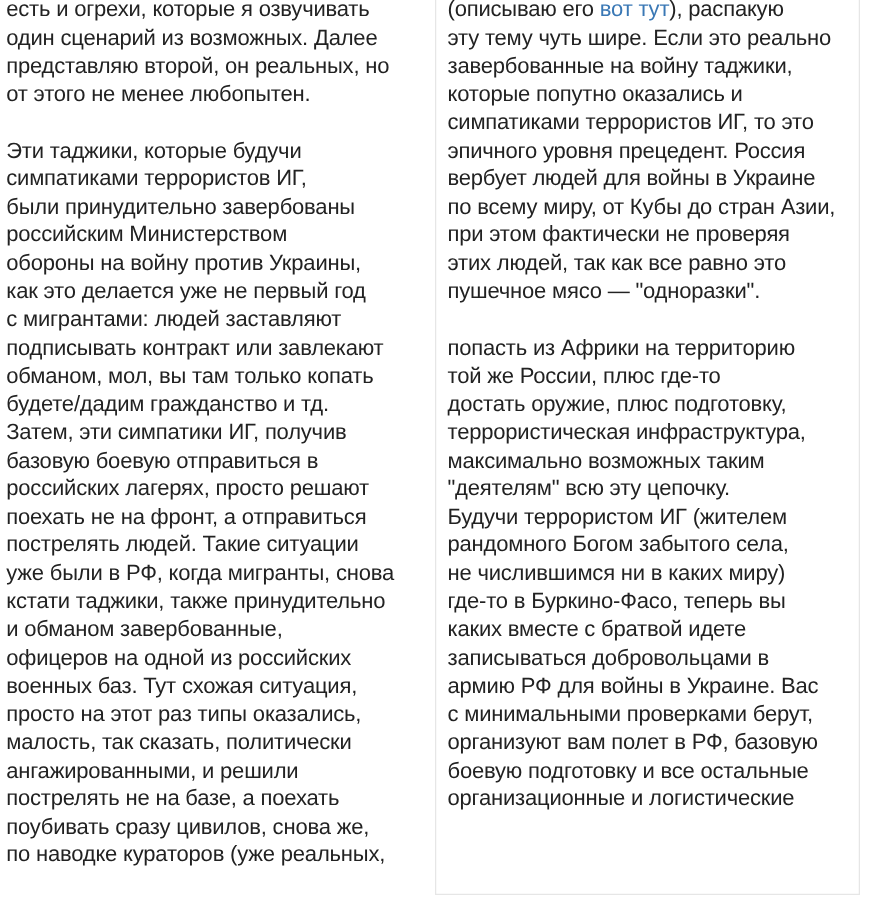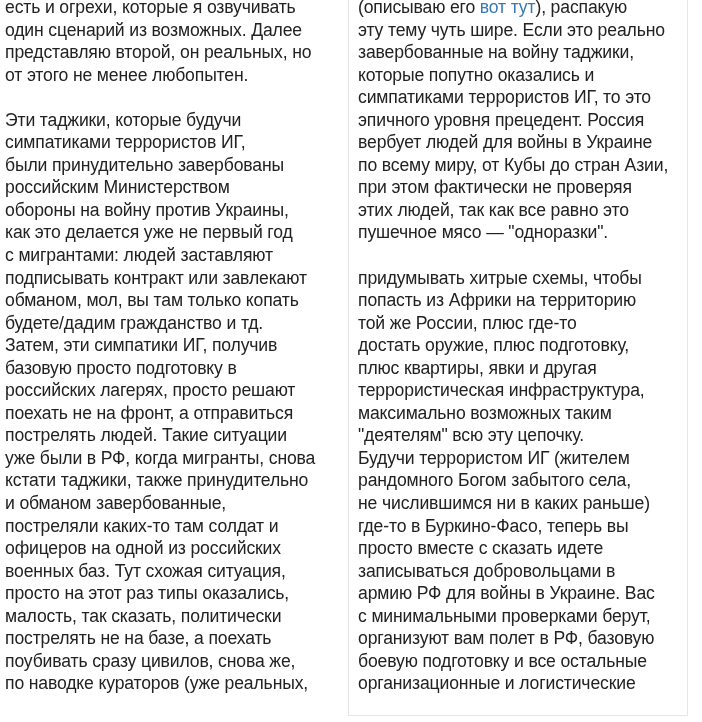--- a/index.html
+++ b/index.html
@@ -70,32 +70,32 @@
       <span class="line">симпатиками террористов ИГ,</span>
       <span class="line">были принудительно завербованы</span>
       <span class="line">российским Министерством</span>
       <span class="line">обороны на войну против Украины,</span>
       <span class="line">как это делается уже не первый год</span>
       <span class="line">с мигрантами: людей заставляют</span>
       <span class="line">подписывать контракт или завлекают</span>
       <span class="line">обманом, мол, вы там только копать</span>
       <span class="line">будете/дадим гражданство и тд.</span>
       <span class="line">Затем, эти симпатики ИГ, получив</span>
-      <span class="line">базовую просто подготовку в</span>
+      <span class="line">базовую боевую отправиться в</span>
       <span class="line">российских лагерях, просто решают</span>
       <span class="line">поехать не на фронт, а отправиться</span>
       <span class="line">пострелять людей. Такие ситуации</span>
       <span class="line">уже были в РФ, когда мигранты, снова</span>
       <span class="line">кстати таджики, также принудительно</span>
       <span class="line">и обманом завербованные,</span>
-      <span class="line">постреляли каких-то там солдат и</span>
       <span class="line">офицеров на одной из российских</span>
       <span class="line">военных баз. Тут схожая ситуация,</span>
       <span class="line">просто на этот раз типы оказались,</span>
       <span class="line">малость, так сказать, политически</span>
+      <span class="line">ангажированными, и решили</span>
       <span class="line">пострелять не на базе, а поехать</span>
       <span class="line">поубивать сразу цивилов, снова же,</span>
       <span class="line">по наводке кураторов (уже реальных,</span>
     </div>
 </div>
 
 <div class="col col-right">
   <div class="para">
     <span class="line"><span>(описываю его </span><span class="link">вот тут</span><span>), распакую</span></span>
     <div id="rp1">
@@ -106,33 +106,31 @@
         <span class="line">эпичного уровня прецедент. Россия</span>
         <span class="line">вербует людей для войны в Украине</span>
         <span class="line">по всему миру, от Кубы до стран Азии,</span>
         <span class="line">при этом фактически не проверяя</span>
         <span class="line">этих людей, так как все равно это</span>
         <span class="line">пушечное мясо — "одноразки".</span>
       </div>
   </div>
   <span class="gap"></span>
   <div class="para" id="rp2">
-      <span class="line">придумывать хитрые схемы, чтобы</span>
       <span class="line">попасть из Африки на территорию</span>
       <span class="line">той же России, плюс где-то</span>
       <span class="line">достать оружие, плюс подготовку,</span>
-      <span class="line">плюс квартиры, явки и другая</span>
       <span class="line">террористическая инфраструктура,</span>
       <span class="line">максимально возможных таким</span>
       <span class="line">"деятелям" всю эту цепочку.</span>
       <span class="line">Будучи террористом ИГ (жителем</span>
       <span class="line">рандомного Богом забытого села,</span>
-      <span class="line">не числившимся ни в каких раньше)</span>
+      <span class="line">не числившимся ни в каких миру)</span>
       <span class="line">где-то в Буркино-Фасо, теперь вы</span>
-      <span class="line">просто вместе с сказать идете</span>
+      <span class="line">каких вместе с братвой идете</span>
       <span class="line">записываться добровольцами в</span>
       <span class="line">армию РФ для войны в Украине. Вас</span>
       <span class="line">с минимальными проверками берут,</span>
       <span class="line">организуют вам полет в РФ, базовую</span>
       <span class="line">боевую подготовку и все остальные</span>
       <span class="line">организационные и логистические</span>
     </div>
 </div>
 
 </body></html>

